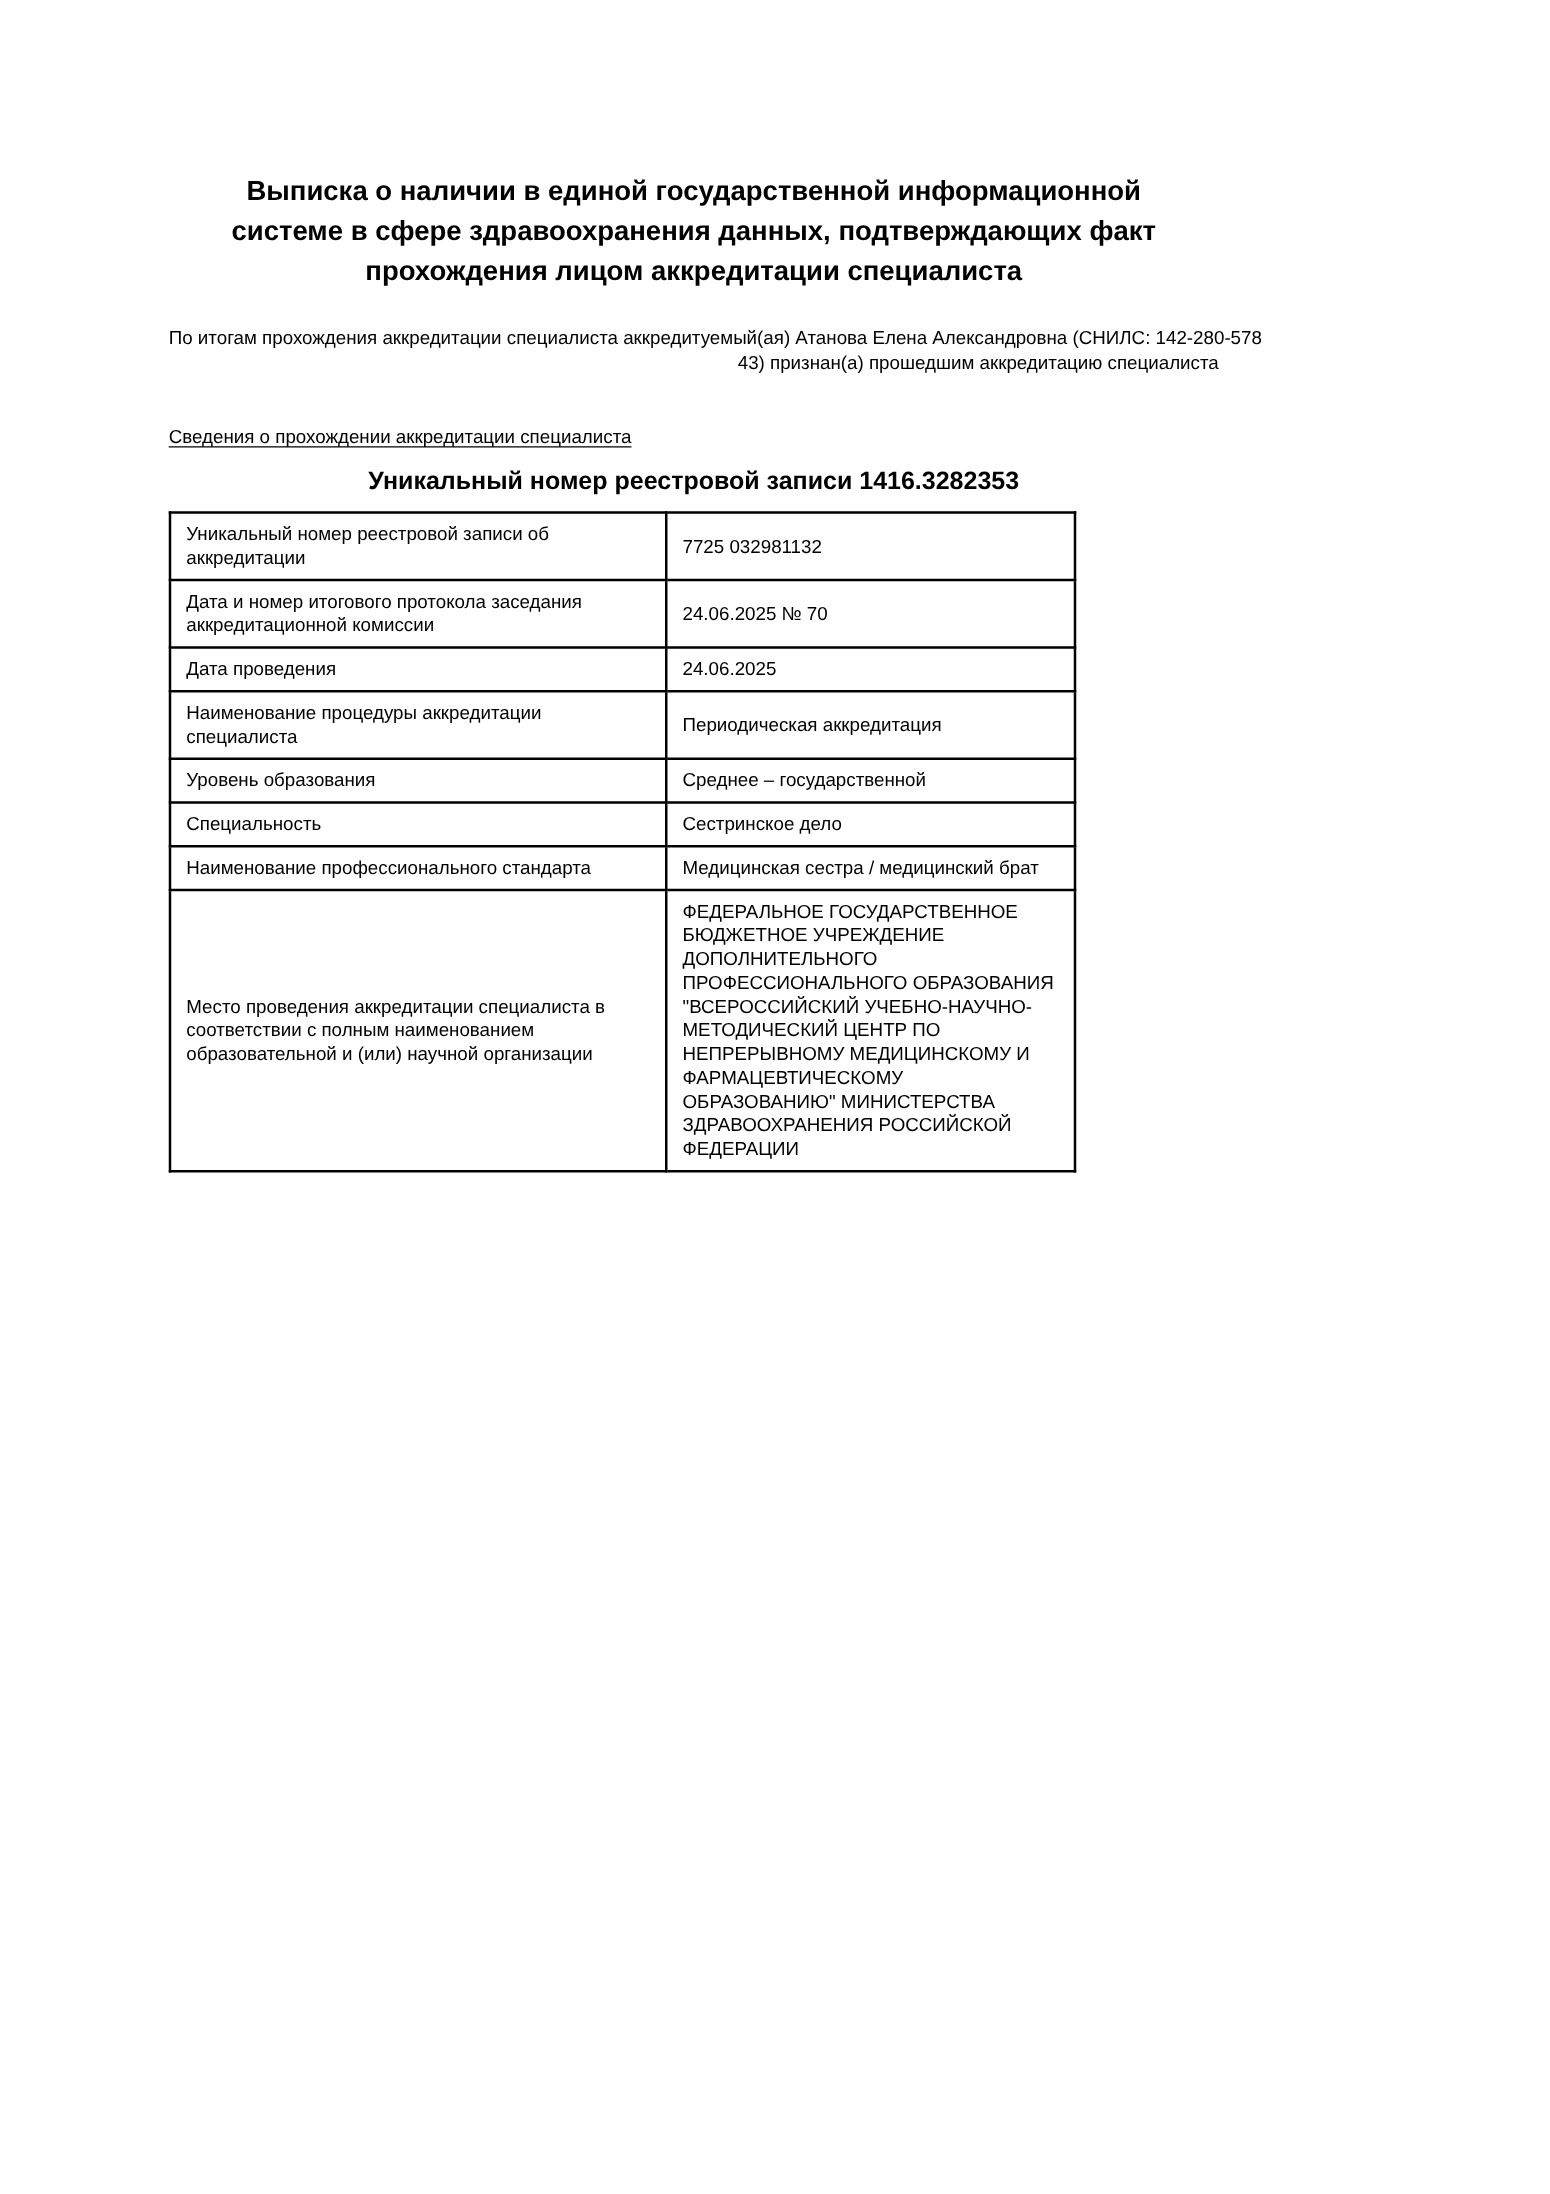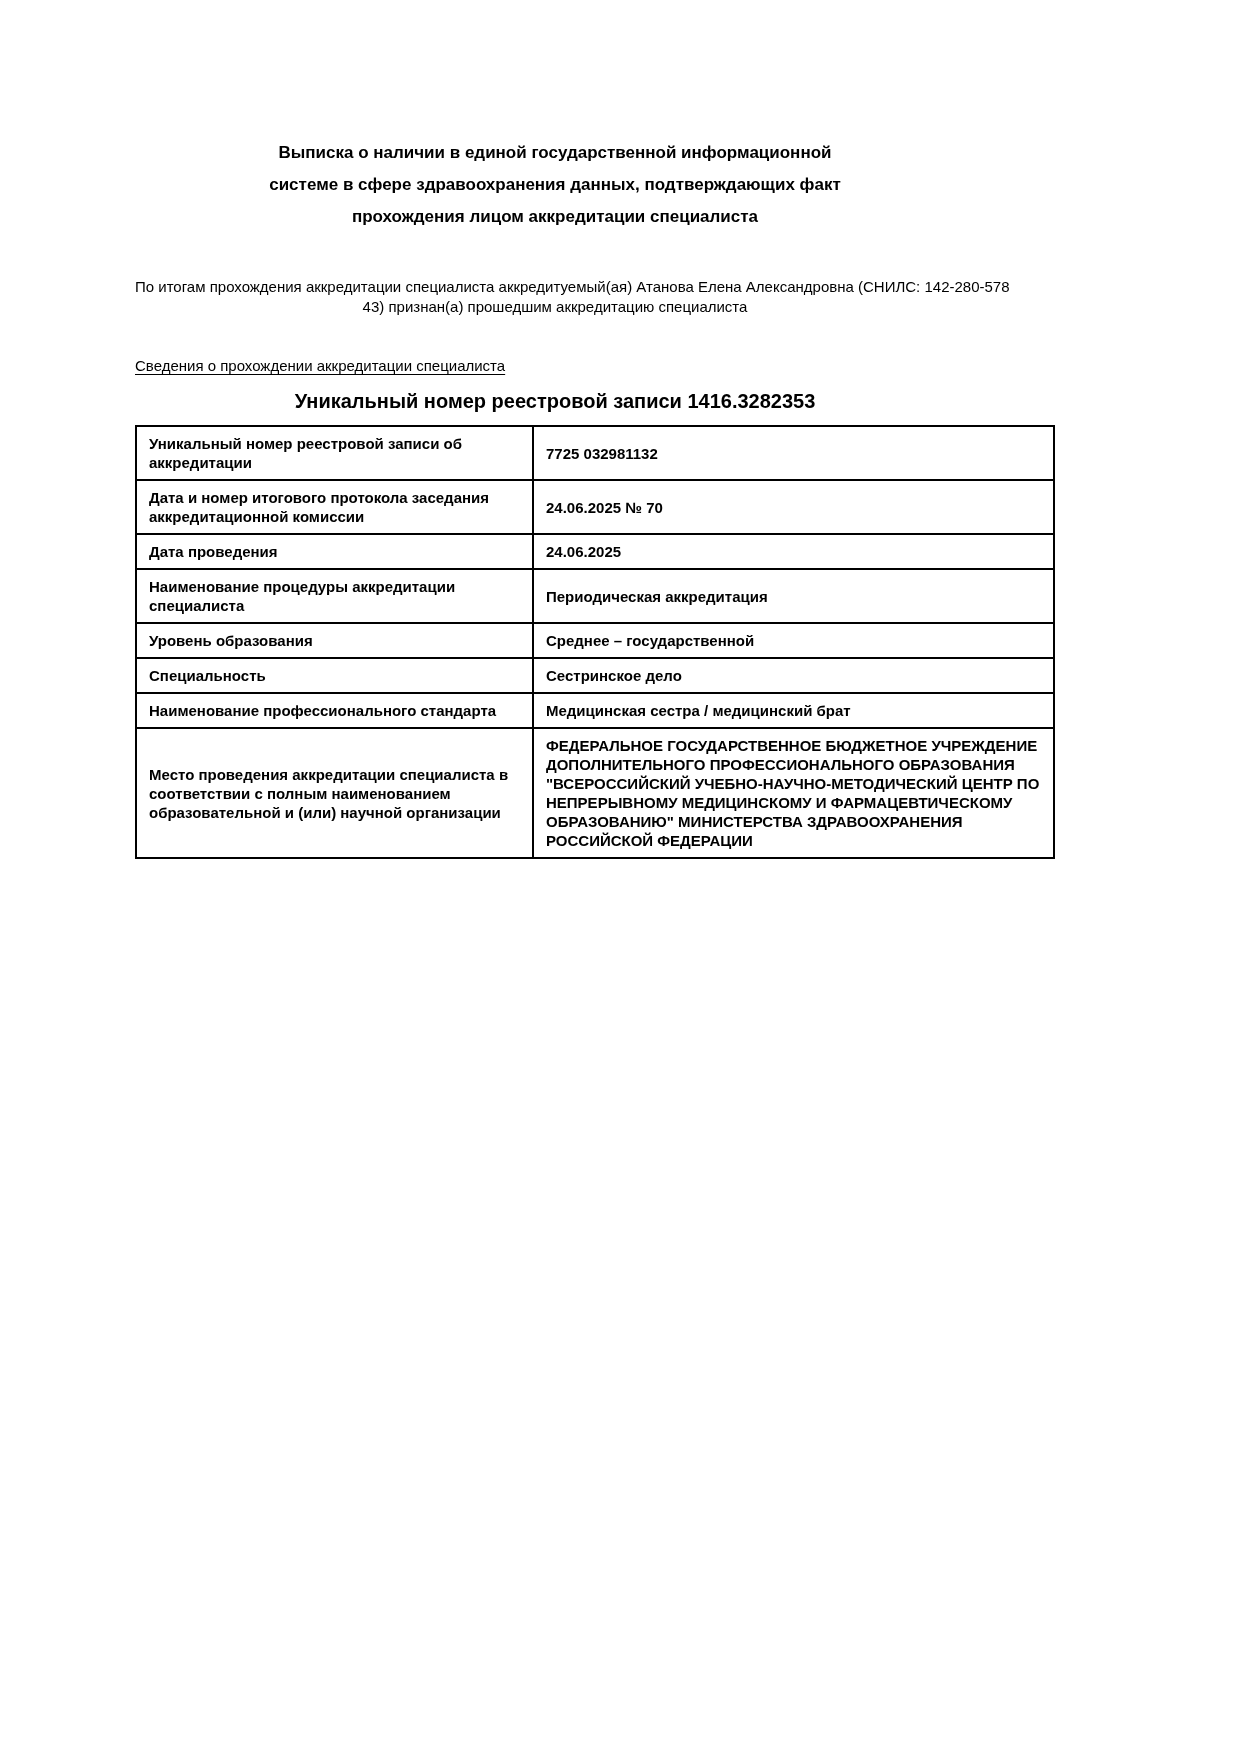--- a/index.html
+++ b/index.html
@@ -1,30 +1,30 @@
 <!DOCTYPE html>
 <html><head>
 <meta charset="utf-8">
 <style>
   html,body{margin:0;padding:0;background:#ffffff;}
   .page{
     position:relative;width:1240px;height:1755px;background:#ffffff;
     font-family:"Liberation Sans",sans-serif;color:#000;overflow:hidden;
   }
   .content{position:absolute;left:135px;top:0;width:840px;}
-  .doc-title{margin-top:137px;text-align:center;font-size:17px;font-weight:700;line-height:32px;}
+  .doc-title{margin-top:137px;text-align:center;font-size:22px;font-weight:700;line-height:32px;}
   .doc-title div{white-space:nowrap;}
   .date-block{width:238px;margin-left:572px;margin-top:42px;text-align:center;}
   .date-value{font-size:15px;padding-bottom:3px;border-bottom:1.5px solid #000;}
   .date-caption{font-size:15px;padding-top:3px;white-space:nowrap;}
-  .intro{margin-top:44px;text-align:center;font-size:15px;line-height:20px;}
+  .intro{margin-top:28px;text-align:right;font-size:15px;line-height:20px;}
   .intro div{white-space:nowrap;}
   .section-heading{margin-top:40px;text-align:left;font-size:15px;text-decoration:underline;text-underline-offset:3px;}
   .registry-heading{margin-top:16px;text-align:center;font-size:20px;font-weight:700;}
-  table.acc-table{margin-top:12px;width:920px;border-collapse:collapse;table-layout:fixed;font-weight:bold;}
+  table.acc-table{margin-top:12px;width:726px;border-collapse:collapse;table-layout:fixed;}
   table.acc-table td{
     border:2px solid #000;font-size:15px;line-height:19px;
     vertical-align:middle;padding:7px 12px;word-wrap:break-word;
   }
   td.cell-label{}
   td.cell-value{padding-left:14px;}
 </style>
 </head>
 <body>
 

